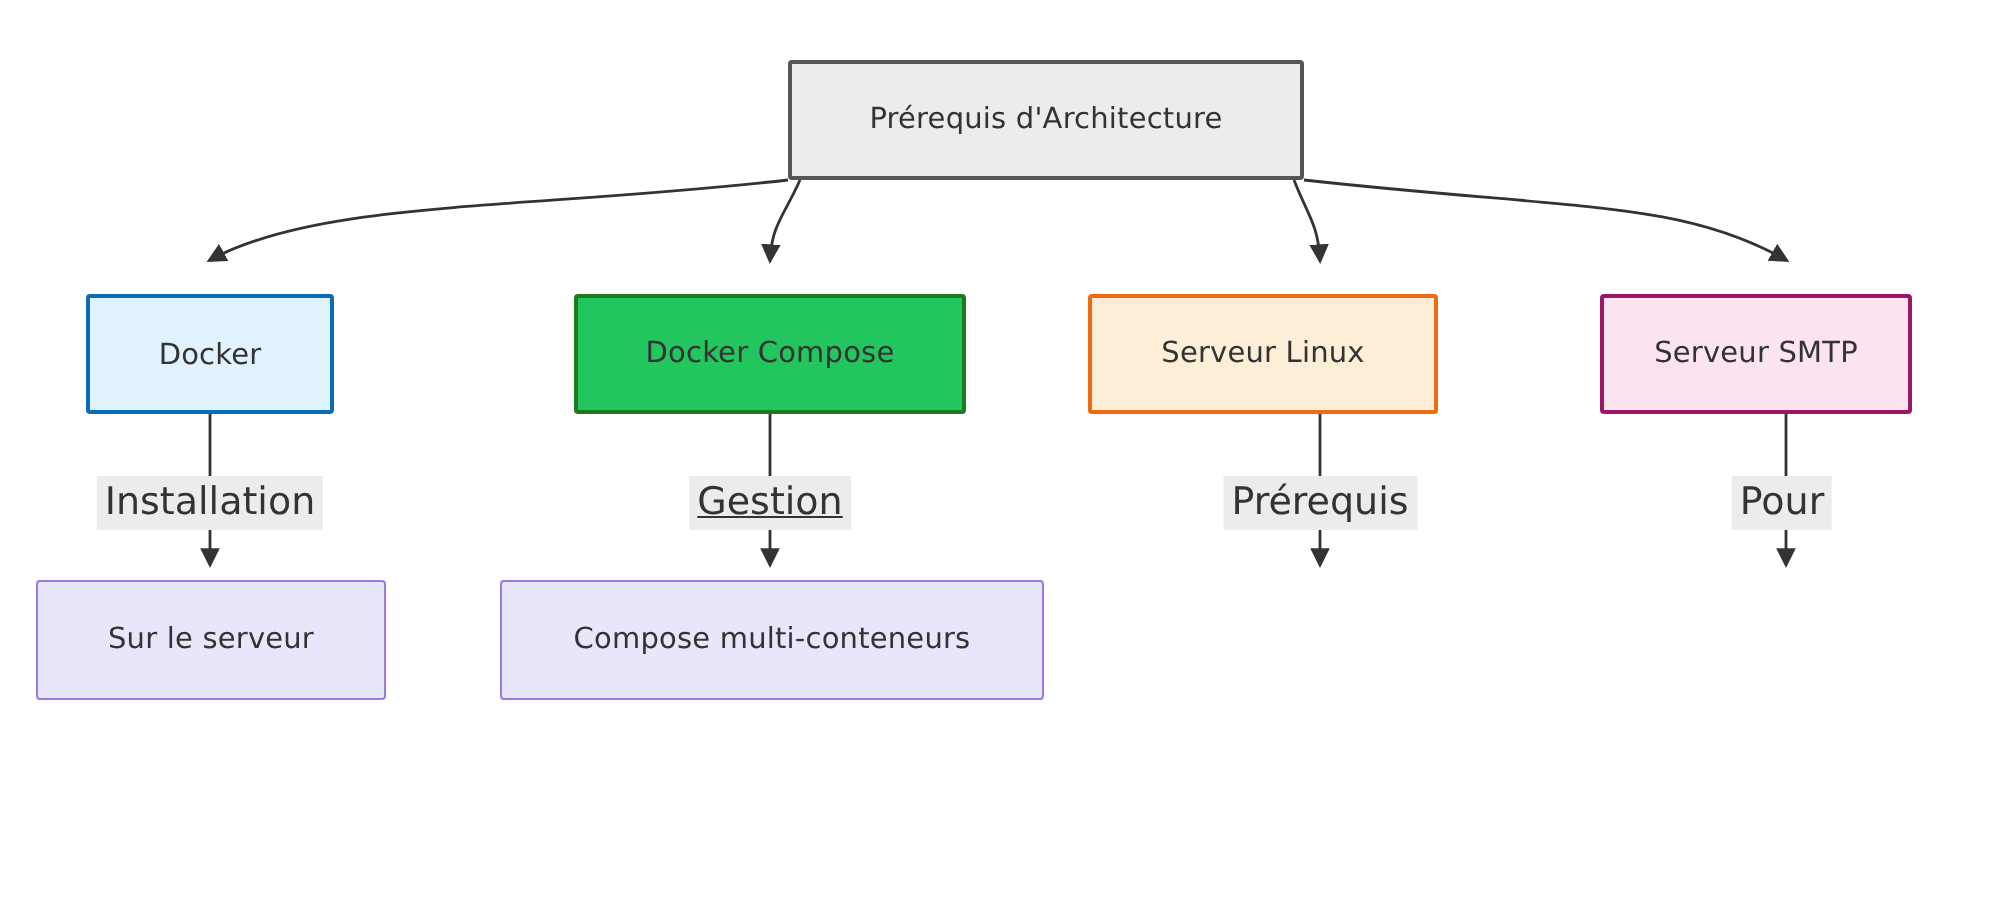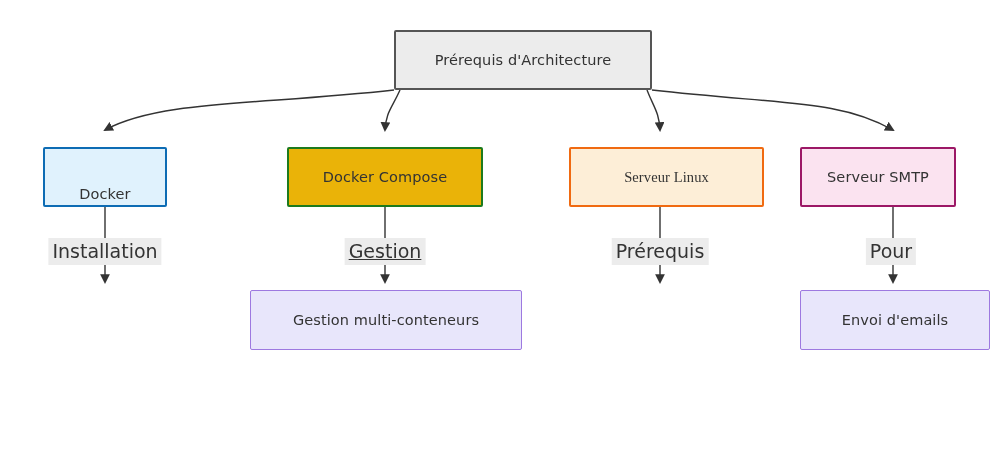--- a/index.html
+++ b/index.html
@@ -31,34 +31,34 @@
     position: absolute;
     box-sizing: border-box;
     display: flex;
     align-items: center;
     justify-content: center;
     text-align: center;
     color: #333333;
     font-size: 14.5px;
     line-height: 1.25;
     letter-spacing: 0.1px;
-    padding: 2px 8px;
+    padding: 18px 8px;
   }
   .node-root {
     background: #ececec;
     border: 2px solid #555555;
     border-radius: 2px;
   }
   .node-docker {
     background: #e0f2fd;
     border: 2px solid #0d6cb4;
     border-radius: 2px;
   }
   .node-compose {
-    background: #eab308;
+    background: #22c55e;
     border: 2px solid #1d7a1d;
     border-radius: 2px;
   }
   .node-linux {
     background: #fdeed7;
     border: 2px solid #f06a11;
     border-radius: 2px;
   }
   .node-smtp {
     background: #fbe3f0;
@@ -114,32 +114,32 @@
   <div class="node node-root" style="left:394px; top:30px; width:258px; height:60px;">
     <span>Prérequis d'Architecture</span>
   </div>
 
   <div class="node node-docker" style="left:43px; top:147px; width:124px; height:60px;align-items:flex-end;">
     <span>Docker</span>
   </div>
   <div class="node node-compose" style="left:287px; top:147px; width:196px; height:60px;">
     <span>Docker Compose</span>
   </div>
-  <div class="node node-linux" style="left:569px; top:147px; width:195px; height:60px;font-family:Liberation Serif, serif;">
+  <div class="node node-linux" style="left:544px; top:147px; width:175px; height:60px;">
     <span>Serveur Linux</span>
   </div>
   <div class="node node-smtp" style="left:800px; top:147px; width:156px; height:60px;">
     <span>Serveur SMTP</span>
   </div>
 
   <div class="edge-label" style="left:105px; top:238px;">Installation</div>
   <div class="edge-label" style="left:385px; top:238px;text-decoration:underline;">Gestion</div>
   <div class="edge-label" style="left:660px; top:238px;">Prérequis</div>
   <div class="edge-label" style="left:891px; top:238px;">Pour</div>
 
+  <div class="node node-leaf" style="left:18px; top:290px; width:175px; height:60px;">
+    <span>Sur le serveur</span>
+  </div>
   <div class="node node-leaf" style="left:250px; top:290px; width:272px; height:60px;">
-    <span>Gestion multi-conteneurs</span>
-  </div>
-  <div class="node node-leaf" style="left:800px; top:290px; width:190px; height:60px;">
-    <span>Envoi d'emails</span>
+    <span>Compose multi-conteneurs</span>
   </div>
 
 </div>
 
 </body></html>

